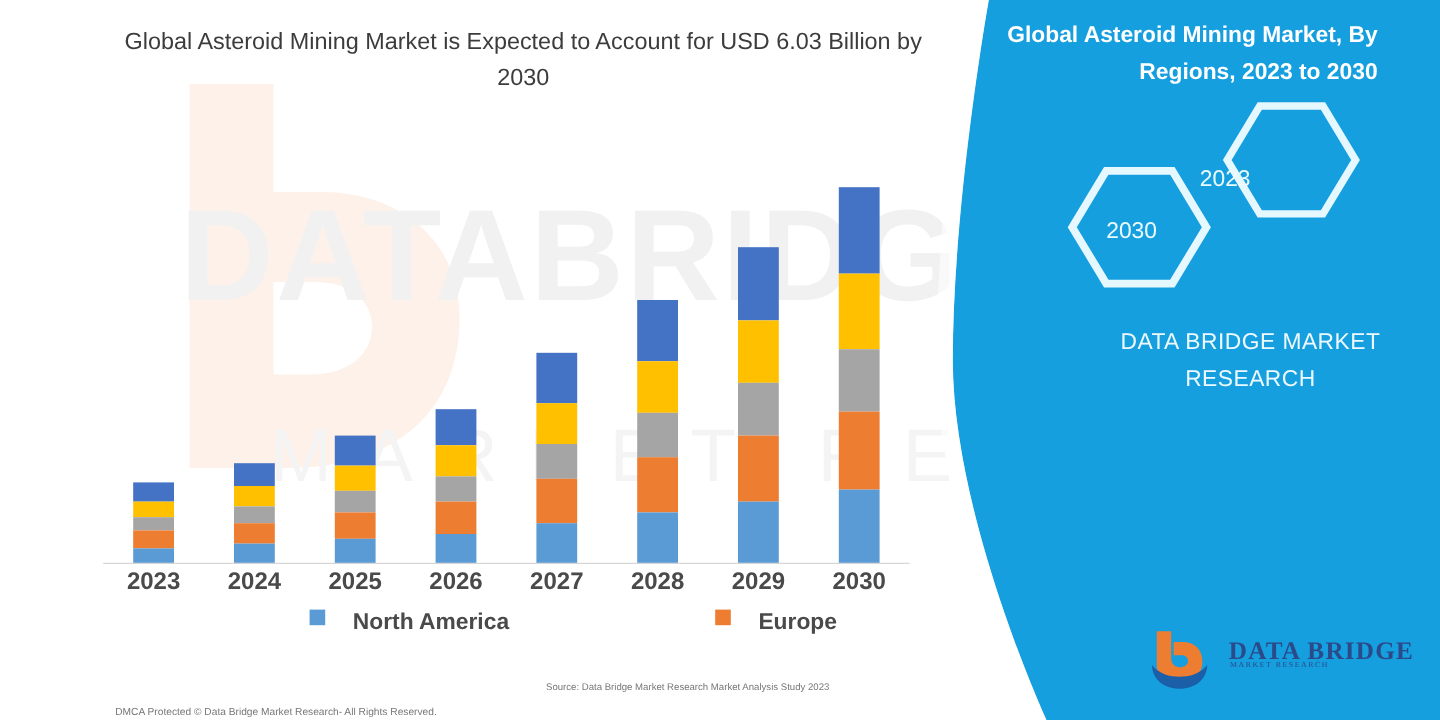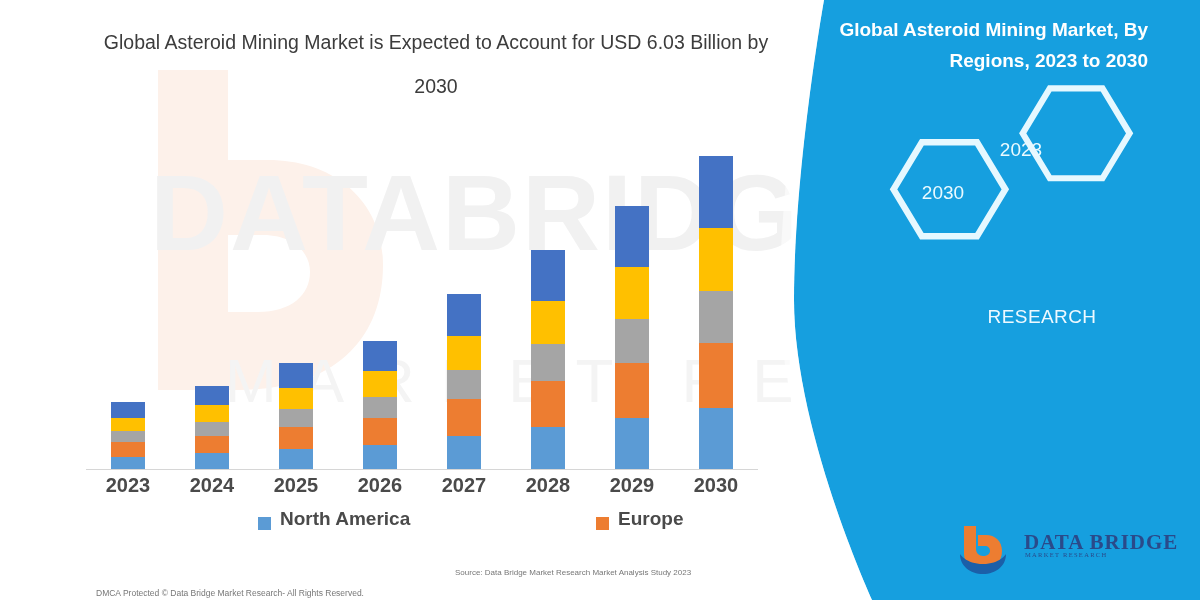--- a/index.html
+++ b/index.html
@@ -25,42 +25,42 @@
   .wm-text2{
     position:absolute;left:225px;top:345px;
     font-size:62px;font-weight:400;letter-spacing:26px;
     color:#f4f4f4;white-space:nowrap;z-index:1;pointer-events:none;
   }
 
   
   .chart-title{
     position:absolute;left:86px;top:20px;width:700px;
     text-align:center;z-index:5;
-    font-size:19.5px;line-height:44px;color:#3c3c3c;font-weight:400;
+    font-size:19.5px;line-height:30px;color:#3c3c3c;font-weight:400;
   }
 
   .plot{position:absolute;left:86px;top:120px;width:680px;height:350px;z-index:4;}
   .axis-line{position:absolute;left:0;bottom:0;width:672px;height:1px;background:#d6d6d6;}
 
   .bars{position:absolute;left:0;bottom:1px;height:349px;width:672px;}
   .bar-group{
     position:absolute;bottom:0;width:76px;
     display:flex;flex-direction:column-reverse;align-items:center;
   }
   .bar{width:34px;display:flex;flex-direction:column-reverse;}
   .seg{width:100%;display:block;}
 
   .xlabels{position:absolute;left:86px;top:474px;width:672px;height:30px;z-index:5;}
   .xlab{
     position:absolute;top:0;width:76px;text-align:center;
     font-size:20px;font-weight:700;color:#4a4a4a;
   }
 
   .legend{position:absolute;left:86px;top:508px;width:680px;height:40px;z-index:5;}
-  .lg-item{position:absolute;top:0;display:flex;align-items:flex-end;gap:9px;}
+  .lg-item{position:absolute;top:0;display:flex;align-items:flex-start;gap:23px;}
   .lg-swatch{width:13px;height:13px;display:block;}
   .lg-label{font-size:19px;font-weight:700;color:#4a4a4a;white-space:nowrap;}
 
   .footer{
     position:absolute;left:0;top:564px;width:800px;height:36px;z-index:6;
   }
   .f-left{position:absolute;left:96px;top:4px;font-size:8.5px;color:#777;white-space:nowrap;margin-top:20px;}
   .f-right{position:absolute;left:455px;top:4px;font-size:8px;color:#777;white-space:nowrap;}
 
   
@@ -230,21 +230,21 @@
         </g>
         <g>
           <polygon points="248.5,148 266,119 300,119 317.5,148 300,177 266,177" fill="none" stroke="#e6f8ff" stroke-width="4" transform="translate(-140,50) scale(1.62) translate(-92,-62)"></polygon>
         </g>
       </svg>
     </div>
     <div class="hex-label" style="left:118px;top:182px;width:90px;">2030</div>
     <div class="hex-label" style="left:196px;top:139px;width:90px;">2023</div>
 
     <div class="brand">
-      <br>
+      <span>DATA BRIDGE MARKET</span><br>
       <span>RESEARCH</span>
     </div>
 
     <div class="logo-box">
       <svg width="66" height="52" viewBox="0 0 66 52" xmlns="http://www.w3.org/2000/svg" style="position:absolute;left:2px;top:2px;">
         <path d="M10 2 L10 30 C10 40 18 46 28 46 C40 46 48 38 48 27 C48 17 41 11 32 11 L24 11 L24 22 L31 22 C34 22 36 24 36 27 C36 30 33 32 29 32 C25 32 22 29 22 25 L22 2 Z" fill="#ED7D31"></path>
         <path d="M6 30 C6 42 16 50 29 50 C42 50 52 42 52 30 C52 30 46 40 29 40 C12 40 6 30 6 30 Z" fill="#1B5FA8"></path>
       </svg>
       <div class="logo-text">DATA BRIDGE</div>
       <div class="logo-sub">MARKET RESEARCH</div>

